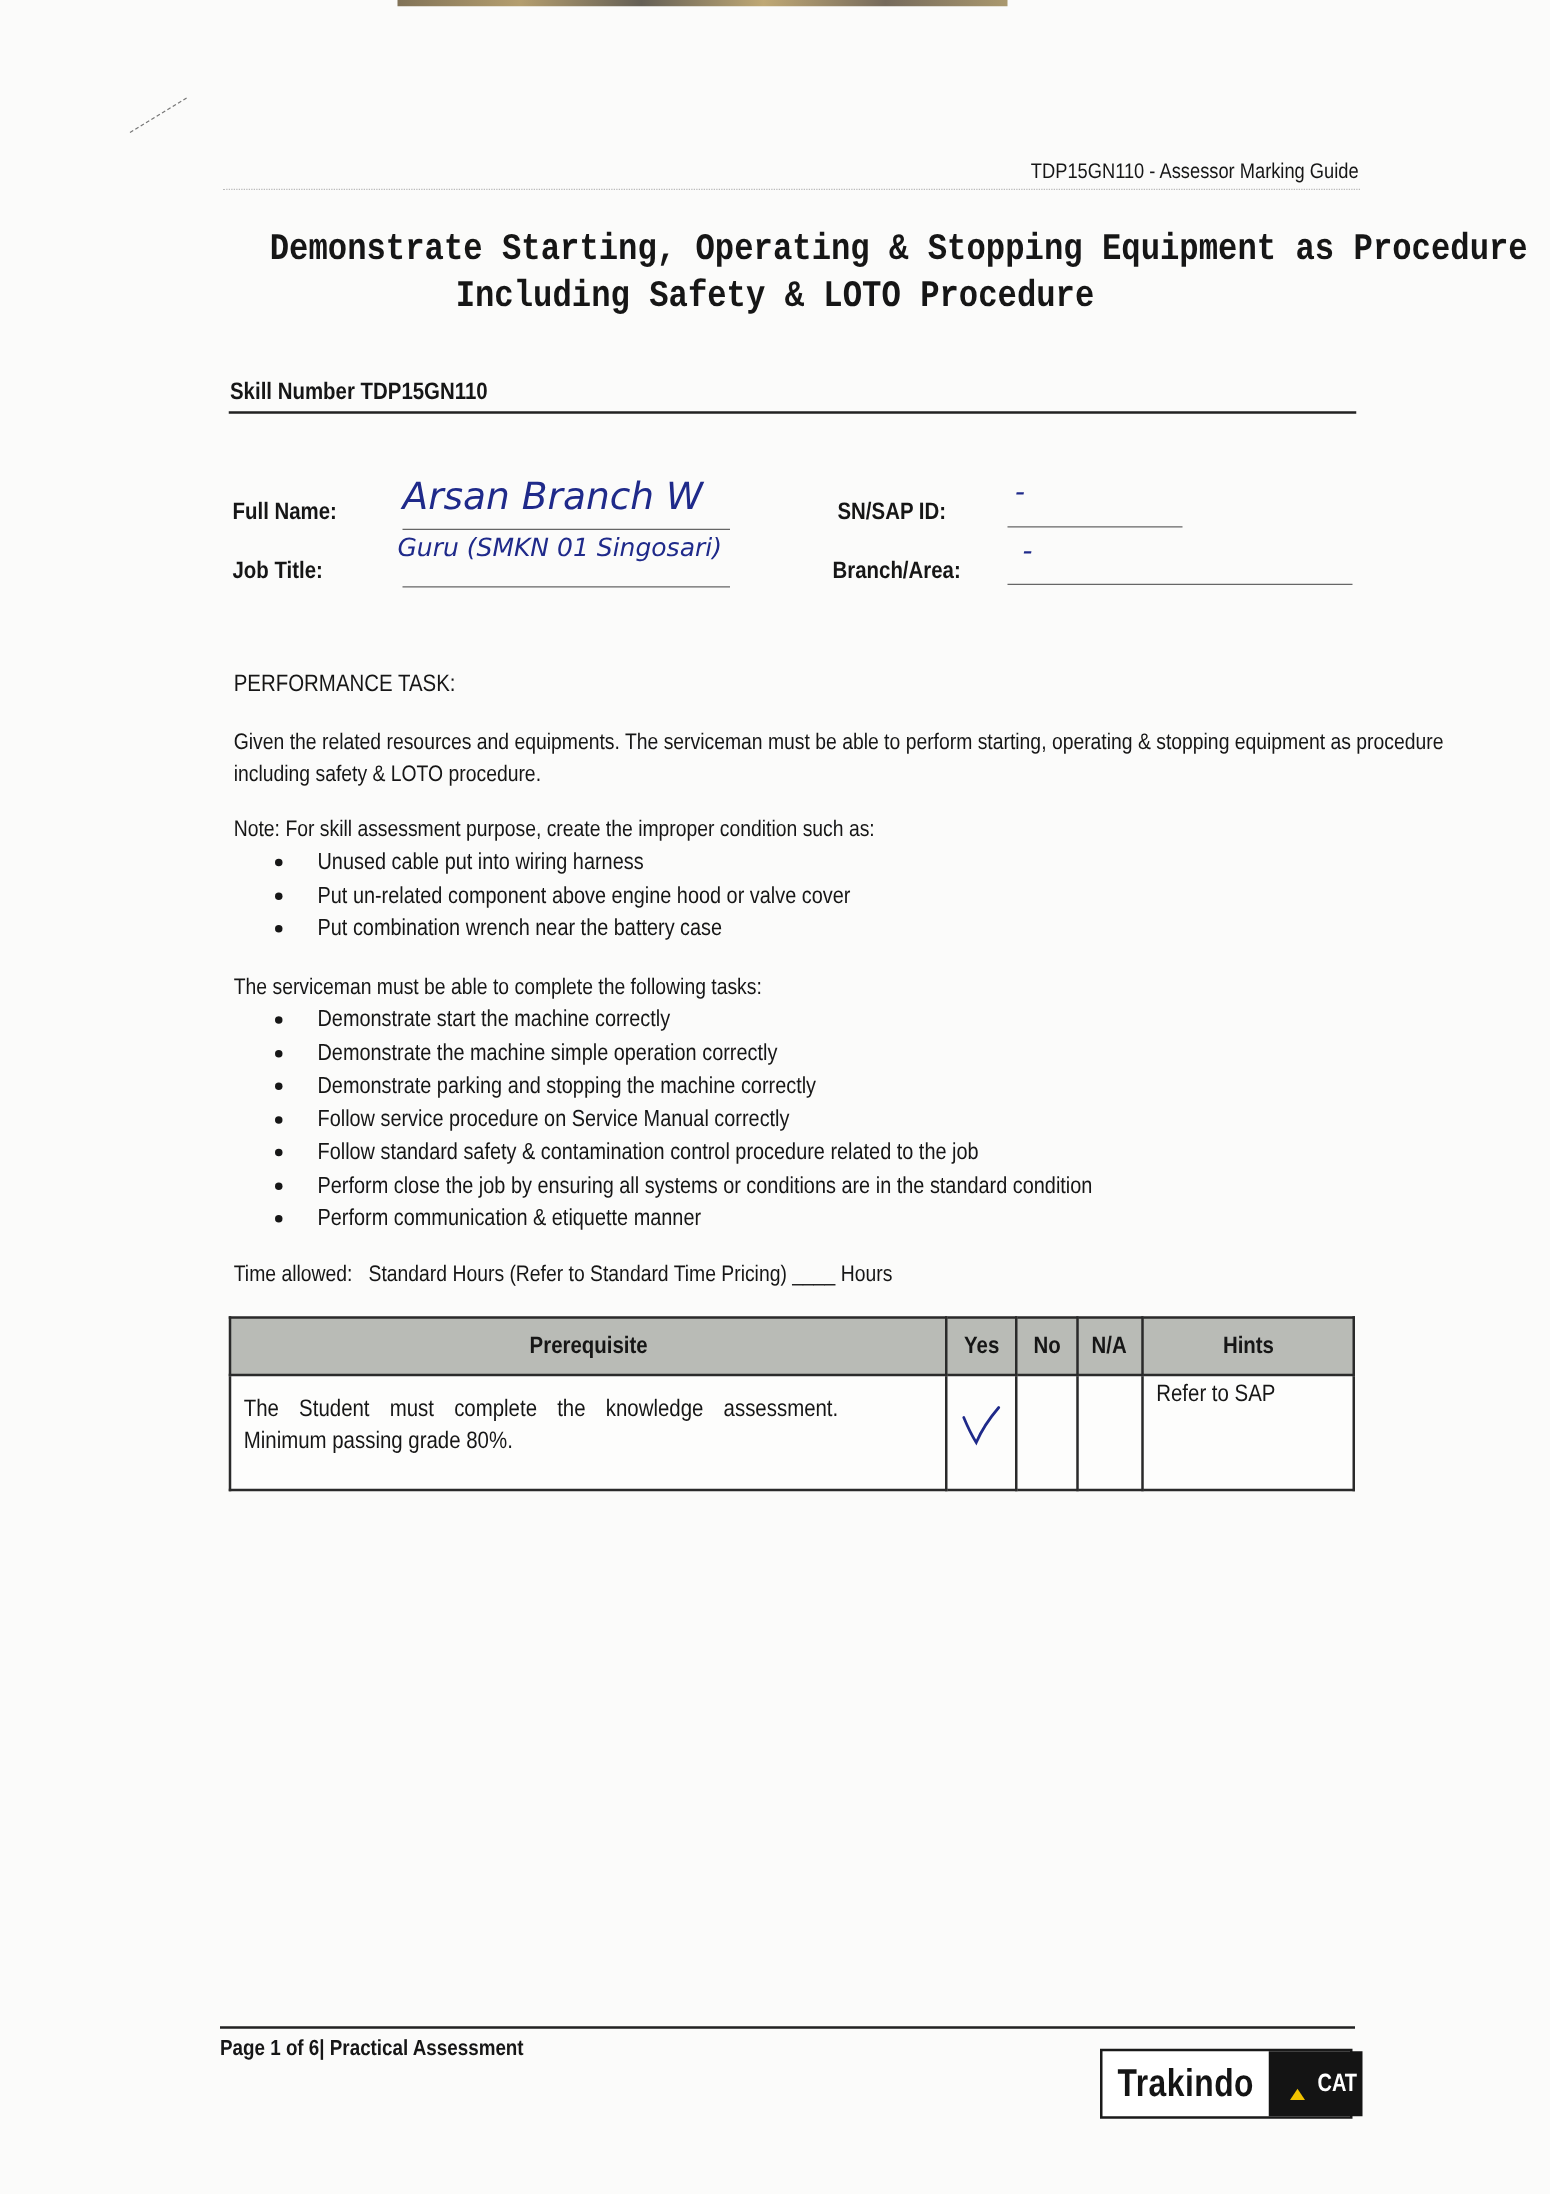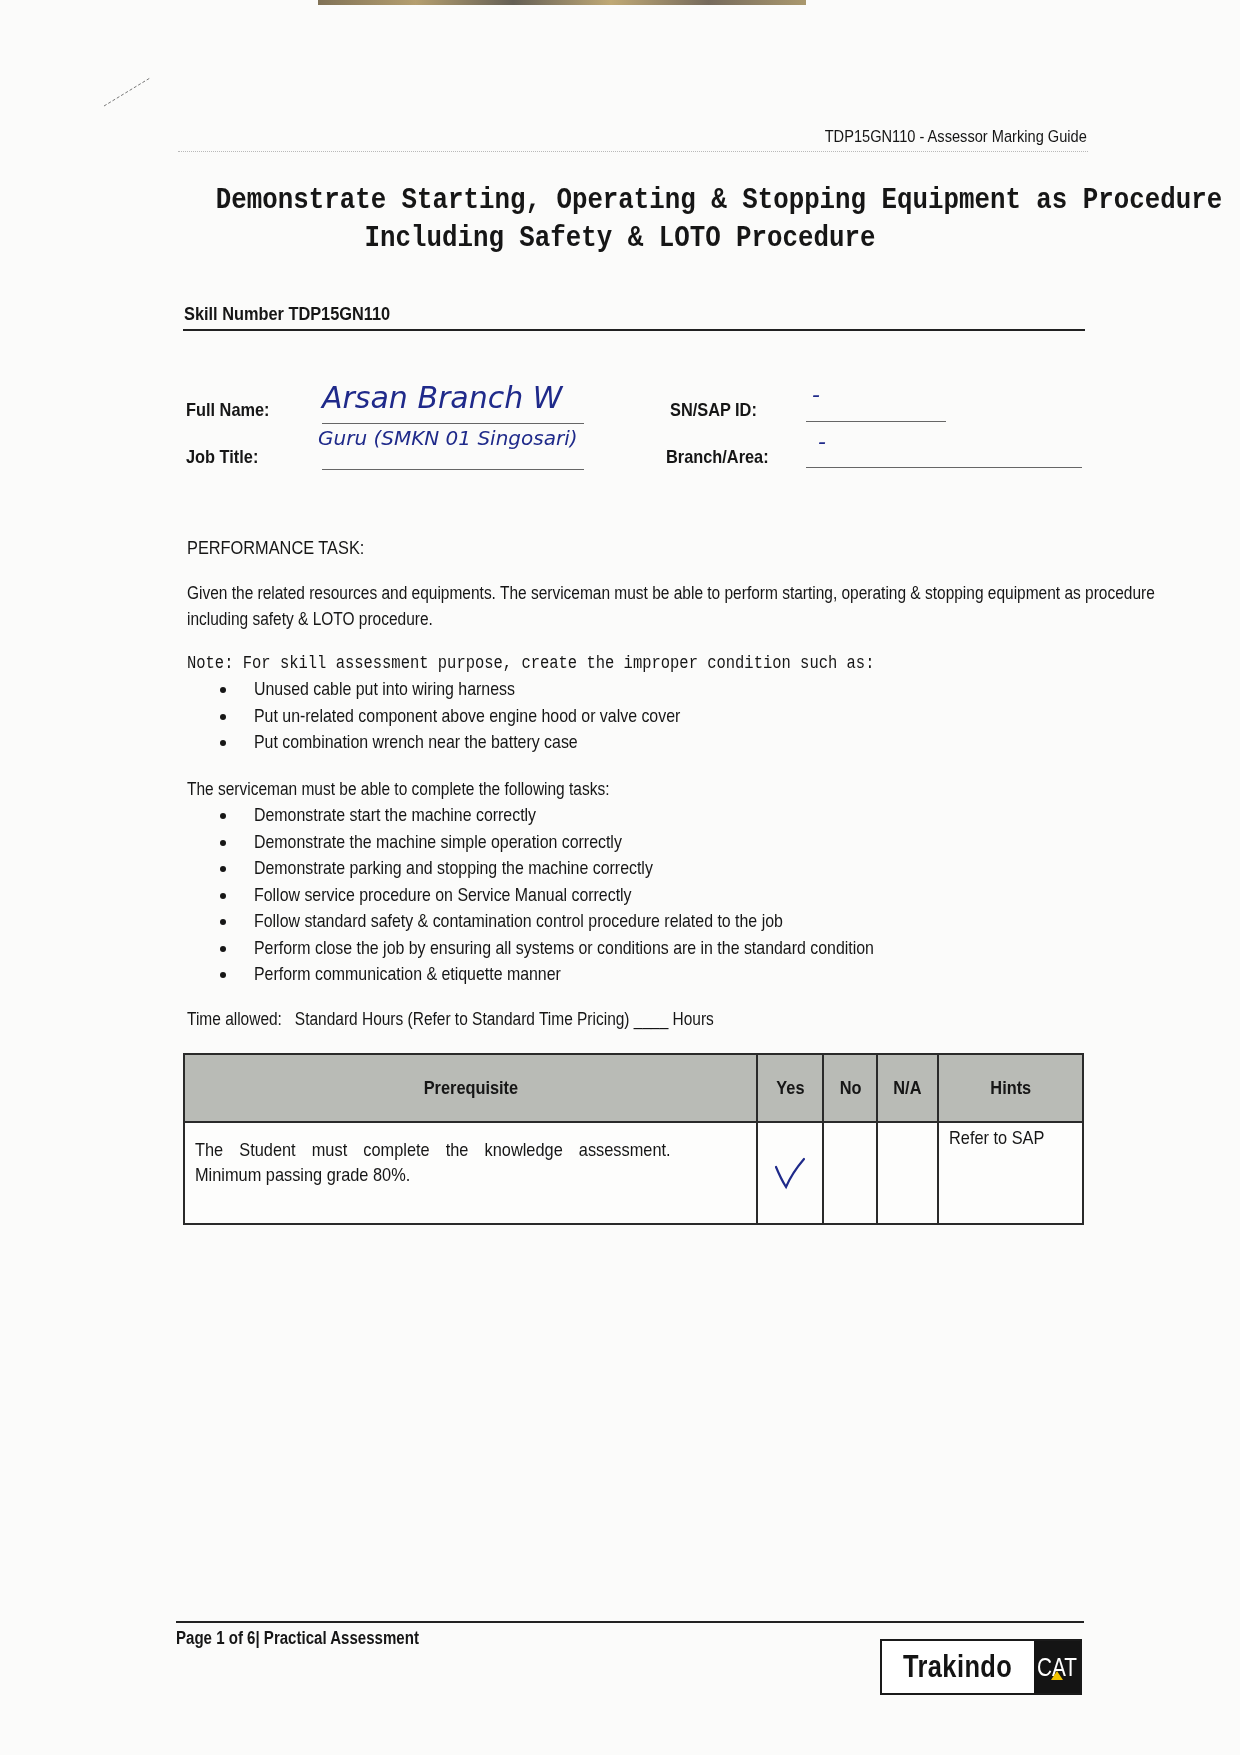--- a/index.html
+++ b/index.html
@@ -38,38 +38,38 @@
   .para .inner { transform: scaleX(0.86); transform-origin: left top; width: 1150px; }
   .bullets { left: 220px; font-size: 18.5px; }
   .bullets .b { height: 26.5px; line-height: 26.5px; position: relative; }
   .bullets .dot { position: absolute; left: 0; top: 11px; width: 6px; height: 6px; border-radius: 50%; background: #161616; }
   .bullets .txt { position: absolute; left: 34px; top: 0; transform: scaleX(0.86); transform-origin: left center; white-space: nowrap; }
 
   table.prereq {
     position: absolute; left: 183px; top: 1053px; width: 901px;
     border-collapse: collapse; font-size: 19px;
   }
-  table.prereq th, table.prereq td { border: 2px solid #2a2a2a; padding: 12px; }
+  table.prereq th, table.prereq td { border: 2px solid #2a2a2a; padding: 1px; }
   table.prereq th { background: #b9bbb6; height: 42px; font-weight: bold; text-align: center; }
   table.prereq td { height: 76px; vertical-align: top; background: #fdfdfc; }
   .th-in { display: inline-block; transform: scaleX(0.86); white-space: nowrap; }
   .td-pre { padding: 14px 8px 0 10px !important; line-height: 25px; }
   .td-pre .inner { transform: scaleX(0.86); transform-origin: left top; width: 553px; text-align: justify; text-align-last: left; }
   .td-hint { padding: 4px 10px 0 10px !important; }
   .td-hint .inner { transform: scaleX(0.86); transform-origin: left top; white-space: nowrap; }
   .check { display: block; margin: 18px auto 0; width: 40px; height: 40px; }
 
   .foot-line { left: 176px; top: 1621px; width: 908px; border-top: 2px solid #222; }
   .foot-text { left: 176px; top: 1628px; font-size: 17.5px; }
   .foot-text .inner { transform: scaleX(0.86); transform-origin: left center; white-space: nowrap; }
 
   .logo { left: 880px; top: 1639px; width: 198px; height: 52px; border: 2px solid #1a1a1a; background: #fff; display: flex; align-items: stretch; }
   .logo-word { flex: 1; display: flex; align-items: center; justify-content: center; font-weight: bold; font-size: 31px; color: #141414; }
   .logo-word span { transform: scaleX(0.82); display: inline-block; letter-spacing: .5px; }
-  .logo-cat { width: 46px; background: #141414; color: #fff; display: flex; align-items: center; justify-content: center; font-weight: normal; font-size: 26px; position: relative; }
+  .logo-cat { width: 46px; background: #141414; color: #fff; display: flex; align-items: center; justify-content: center; font-weight: bold; font-size: 20px; position: relative; padding-left: 35px; }
   .logo-cat span { transform: scaleX(0.8); display: inline-block; }
   .logo-cat .tri { position: absolute; bottom: 13px; left: 17px; width: 0; height: 0; border-left: 6px solid transparent; border-right: 6px solid transparent; border-bottom: 9px solid #f2c300; }
 </style>
 </head>
 <body>
 
 <div class="scan-strip abs"></div>
 <svg class="pen-mark" viewBox="0 0 60 40">
   <path d="M4 34 L50 6" stroke="#777" stroke-width="1" fill="none" stroke-dasharray="3 2"></path>
 </svg>
@@ -100,21 +100,21 @@
 <div class="abs lbl cond" style="left:666px; top:446px;">Branch/Area:</div>
 <div class="abs hand" style="left:818px; top:429px; font-size:22px;">-</div>
 <div class="abs uline" style="left:806px; top:467px; width:276px;"></div>
 
 <div class="abs sec-h cond">PERFORMANCE TASK:</div>
 
 <div class="abs para" style="top:580px;">
   <div class="inner">Given the related resources and equipments. The serviceman must be able to perform starting, operating &amp; stopping equipment as procedure including safety &amp; LOTO procedure.</div>
 </div>
 
-<div class="abs para" style="top:650px;font-family:Liberation Mono, monospace;">
+<div class="abs para" style="top:650px;">
   <div class="inner">Note: For skill assessment purpose, create the improper condition such as:</div>
 </div>
 
 <div class="abs bullets" style="top:676px;">
   <div class="b">
       <span class="dot"></span>
       <span class="txt">Unused cable put into wiring harness</span>
     </div>
   <div class="b">
       <span class="dot"></span>

